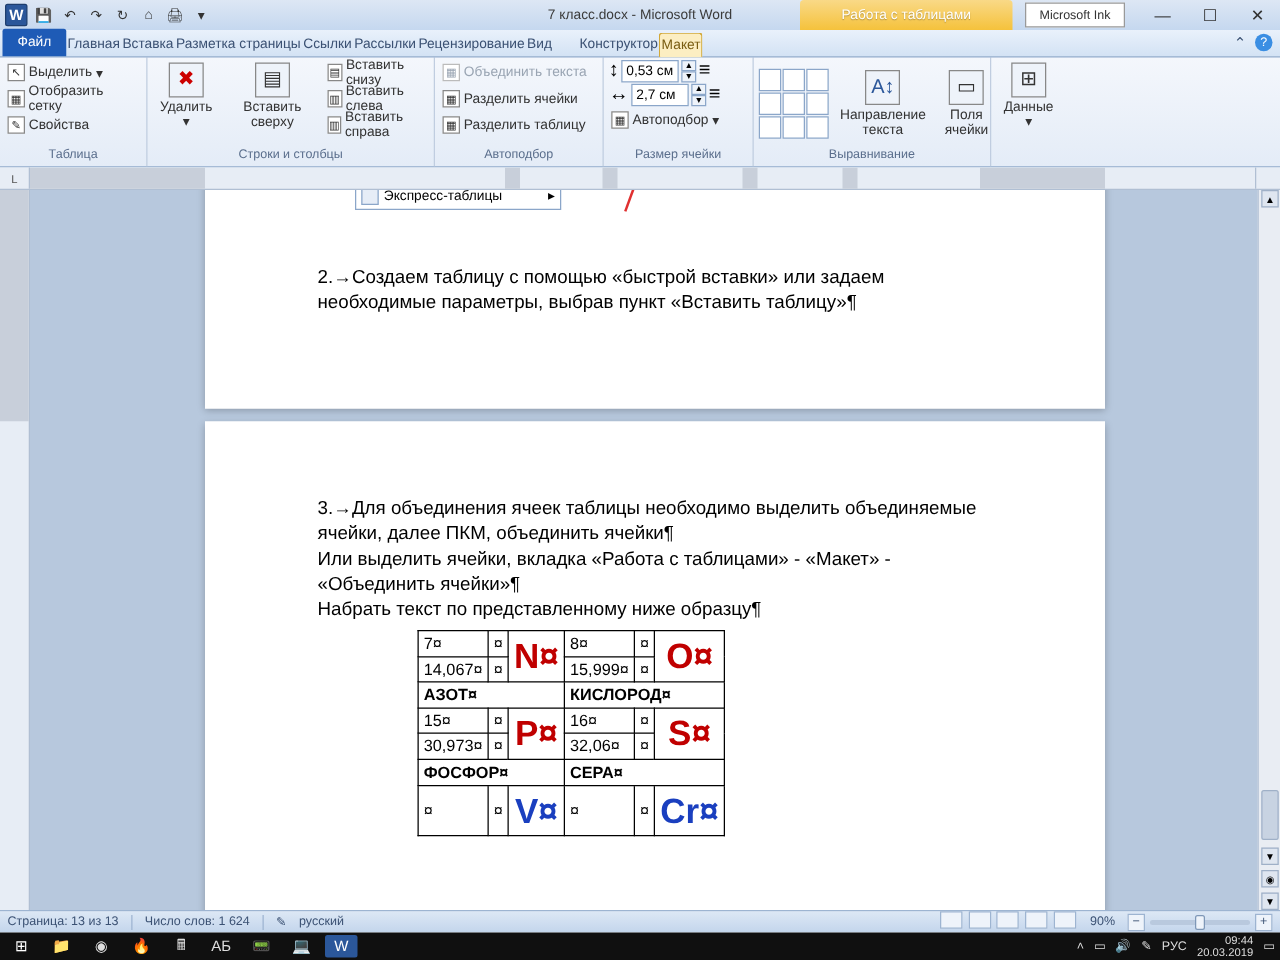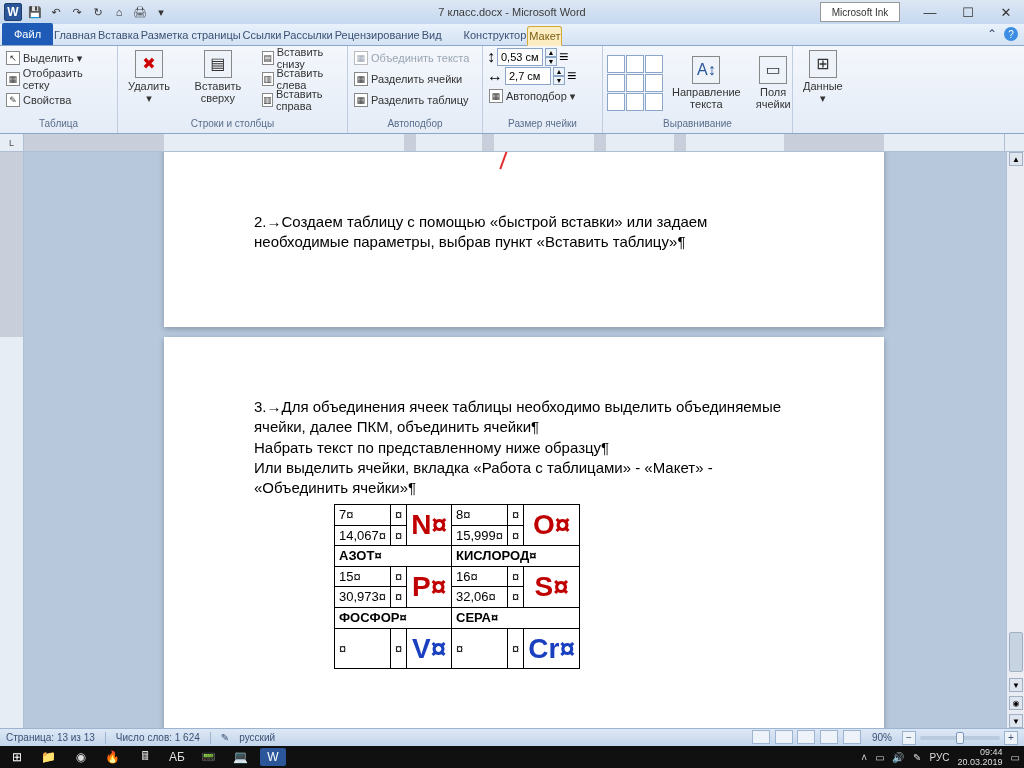--- a/index.html
+++ b/index.html
@@ -101,20 +101,21 @@
     <div class="wicon">W</div>
     <div class="btn">💾</div>
     <div class="btn">↶</div>
     <div class="btn">↷</div>
     <div class="btn">↻</div>
     <div class="btn">⌂</div>
     <div class="btn">🖨</div>
     <div class="btn">▾</div>
   </div>
   <div class="title">7 класс.docx - Microsoft Word</div>
+  <div class="tabletools">Работа с таблицами</div>
   <div class="inktab">Microsoft Ink</div>
   <div class="winbtns">
     <span>—</span>
     <span>☐</span>
     <span>✕</span>
   </div>
 </div>
 
 <div class="tabs">
   <div class="file">Файл</div>
@@ -286,30 +287,35 @@
 </div>
 
 <div class="workspace">
   <div class="vruler">
     <div class="dark" style="top:0;height:185px"></div>
   </div>
   <div class="docarea">
 
     <div class="page page1">
       <div class="content" style="position:relative">
+        <div class="express">
+            <span class="ic"></span>
+            <span>Экспресс-таблицы</span>
+            <span style="margin-left:auto">▸</span>
+          </div>
         <div class="redline" style="left:340px;top:0"></div>
         <div style="margin-top:60px">2.→Создаем таблицу с помощью «быстрой вставки» или задаем необходимые параметры, выбрав пункт «Вставить таблицу»¶</div>
       </div>
     </div>
 
     <div class="page page2">
       <div class="content">
         <div>3.→Для объединения ячеек таблицы необходимо выделить объединяемые ячейки, далее ПКМ, объединить ячейки¶</div>
+        <div>   Или выделить ячейки, вкладка «Работа с таблицами» - «Макет» - «Объединить ячейки»¶</div>
         <div>Набрать текст по представленному ниже образцу¶</div>
-        <div>   Или выделить ячейки, вкладка «Работа с таблицами» - «Макет» - «Объединить ячейки»¶</div>
         <table class="chemtable">
           <tbody>
               <tr>
             <td>7¤</td>
                 <td>¤</td>
             <td rowspan="2" class="sym red">N¤</td>
             <td>8¤</td>
                 <td>¤</td>
             <td rowspan="2" class="sym red">O¤</td>
           </tr>

